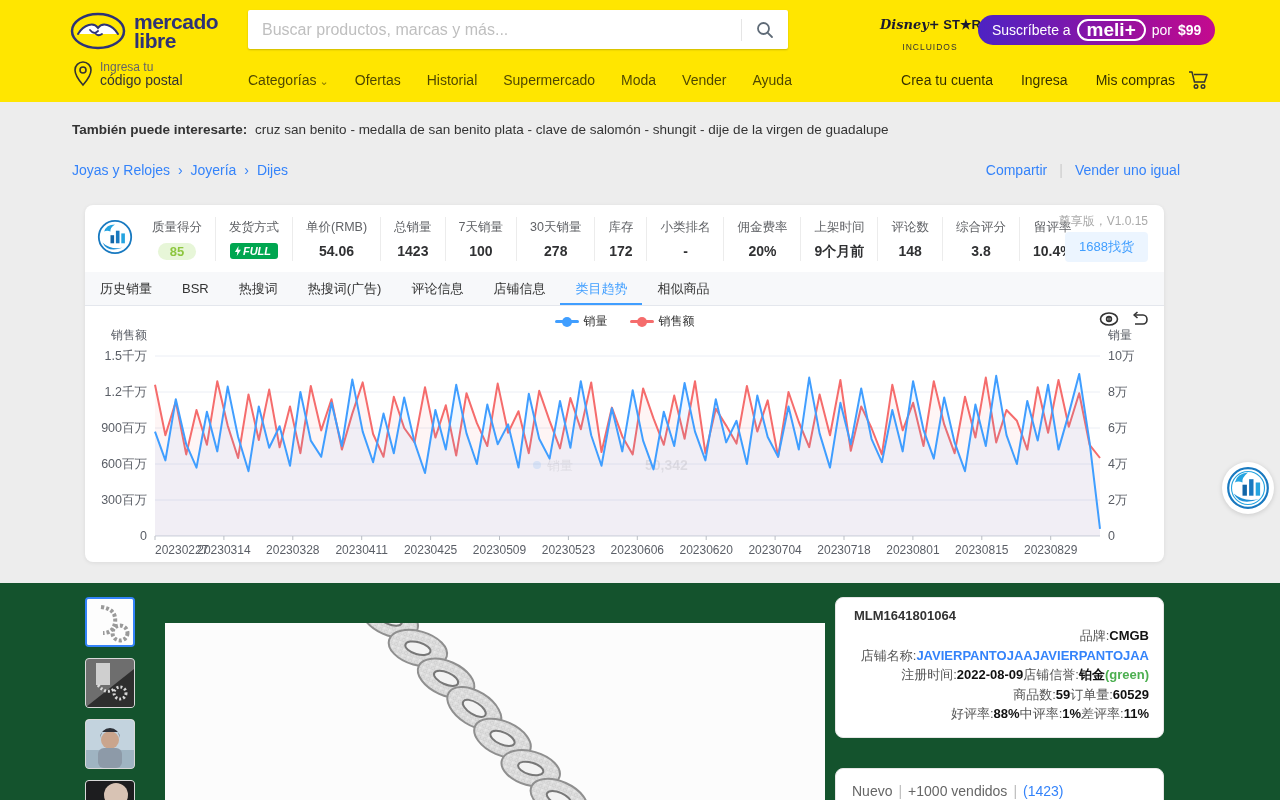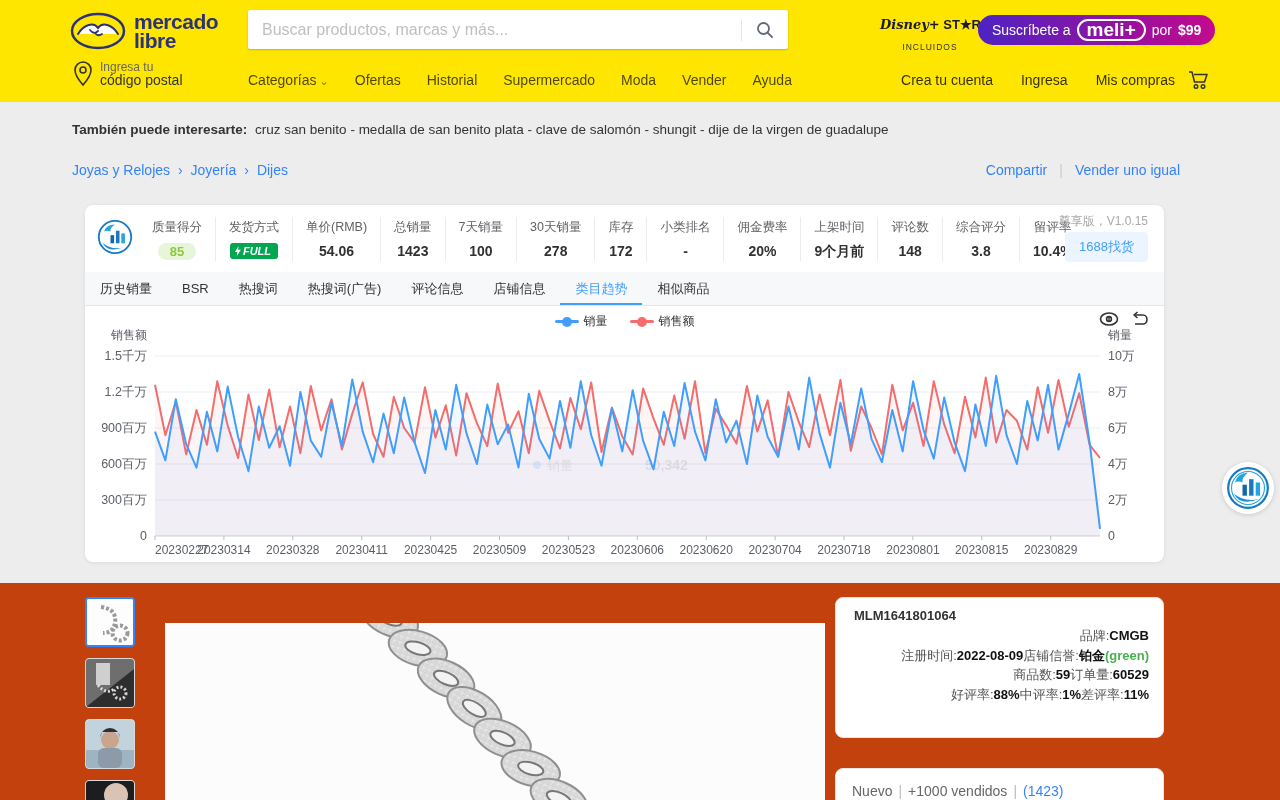--- a/index.html
+++ b/index.html
@@ -63,21 +63,21 @@
   .tab.active { color:#409eff; border-bottom:2px solid #409eff; }
   .legend-row { position:absolute; left:0; top:108px; width:100%; display:flex; justify-content:center; gap:22px; font-size:12px; color:#333; }
   .legend-item { display:flex; align-items:center; gap:5px; cursor:pointer; }
   .legend-marker { position:relative; width:24px; height:3px; border-radius:2px; }
   .legend-marker::after { content:""; position:absolute; left:7px; top:-3.5px; width:10px; height:10px; border-radius:50%; background:inherit; }
   .chart-tools { position:absolute; right:16px; top:106px; display:flex; gap:12px; }
   .chart-tools svg { cursor:pointer; }
   .chart-svg { position:absolute; left:0; top:120px; }
 
   
-  .product-section { position:absolute; left:0; top:583px; width:1280px; height:217px; background:#c2410c; }
+  .product-section { position:absolute; left:0; top:583px; width:1280px; height:217px; background:#14532d; }
   .thumbs { position:absolute; left:85px; top:14px; display:flex; flex-direction:column; gap:11px; }
   .thumb { width:50px; height:50px; border:1px solid #d9d9d9; border-radius:4px; background:#fff; overflow:hidden; cursor:pointer; }
   .thumb.active { border:2px solid #3483fa; }
   .main-image { position:absolute; left:165px; top:40px; width:660px; height:177px; overflow:hidden; }
   .info-card { position:absolute; left:835px; top:14px; width:329px; height:141px; border:1px solid #e6e6e6; border-radius:8px; background:#fff; padding:10px 14px; font-size:13px; }
   .info-line { display:flex; justify-content:flex-end; margin-bottom:4.5px; line-height:15px; }
   .ilabel { color:#555; }
   .ival { color:#111; font-weight:bold; }
   .ival.link { color:#3483fa; cursor:pointer; }
   .green { color:#4caf50; font-weight:bold; }
@@ -402,20 +402,23 @@
       </g>
     </svg>
   </div>
 
   <div class="info-card">
     <div class="product-id">MLM1641801064</div>
     <div class="info-line">
       <span><span class="ilabel">品牌:</span><span class="ival">CMGB</span></span>
     </div>
     <div class="info-line">
+      <span><span class="ilabel">店铺名称:</span><span class="ival link">JAVIERPANTOJAAJAVIERPANTOJAA</span></span>
+    </div>
+    <div class="info-line">
       <span><span class="ilabel">注册时间:</span><span class="ival">2022-08-09</span></span>
       <span><span class="ilabel">店铺信誉:</span><span class="ival">铂金</span><span class="green">(green)</span></span>
     </div>
     <div class="info-line">
       <span><span class="ilabel">商品数:</span><span class="ival">59</span></span>
       <span><span class="ilabel">订单量:</span><span class="ival">60529</span></span>
     </div>
     <div class="info-line">
       <span><span class="ilabel">好评率:</span><span class="ival">88%</span></span>
       <span><span class="ilabel">中评率:</span><span class="ival">1%</span></span>

